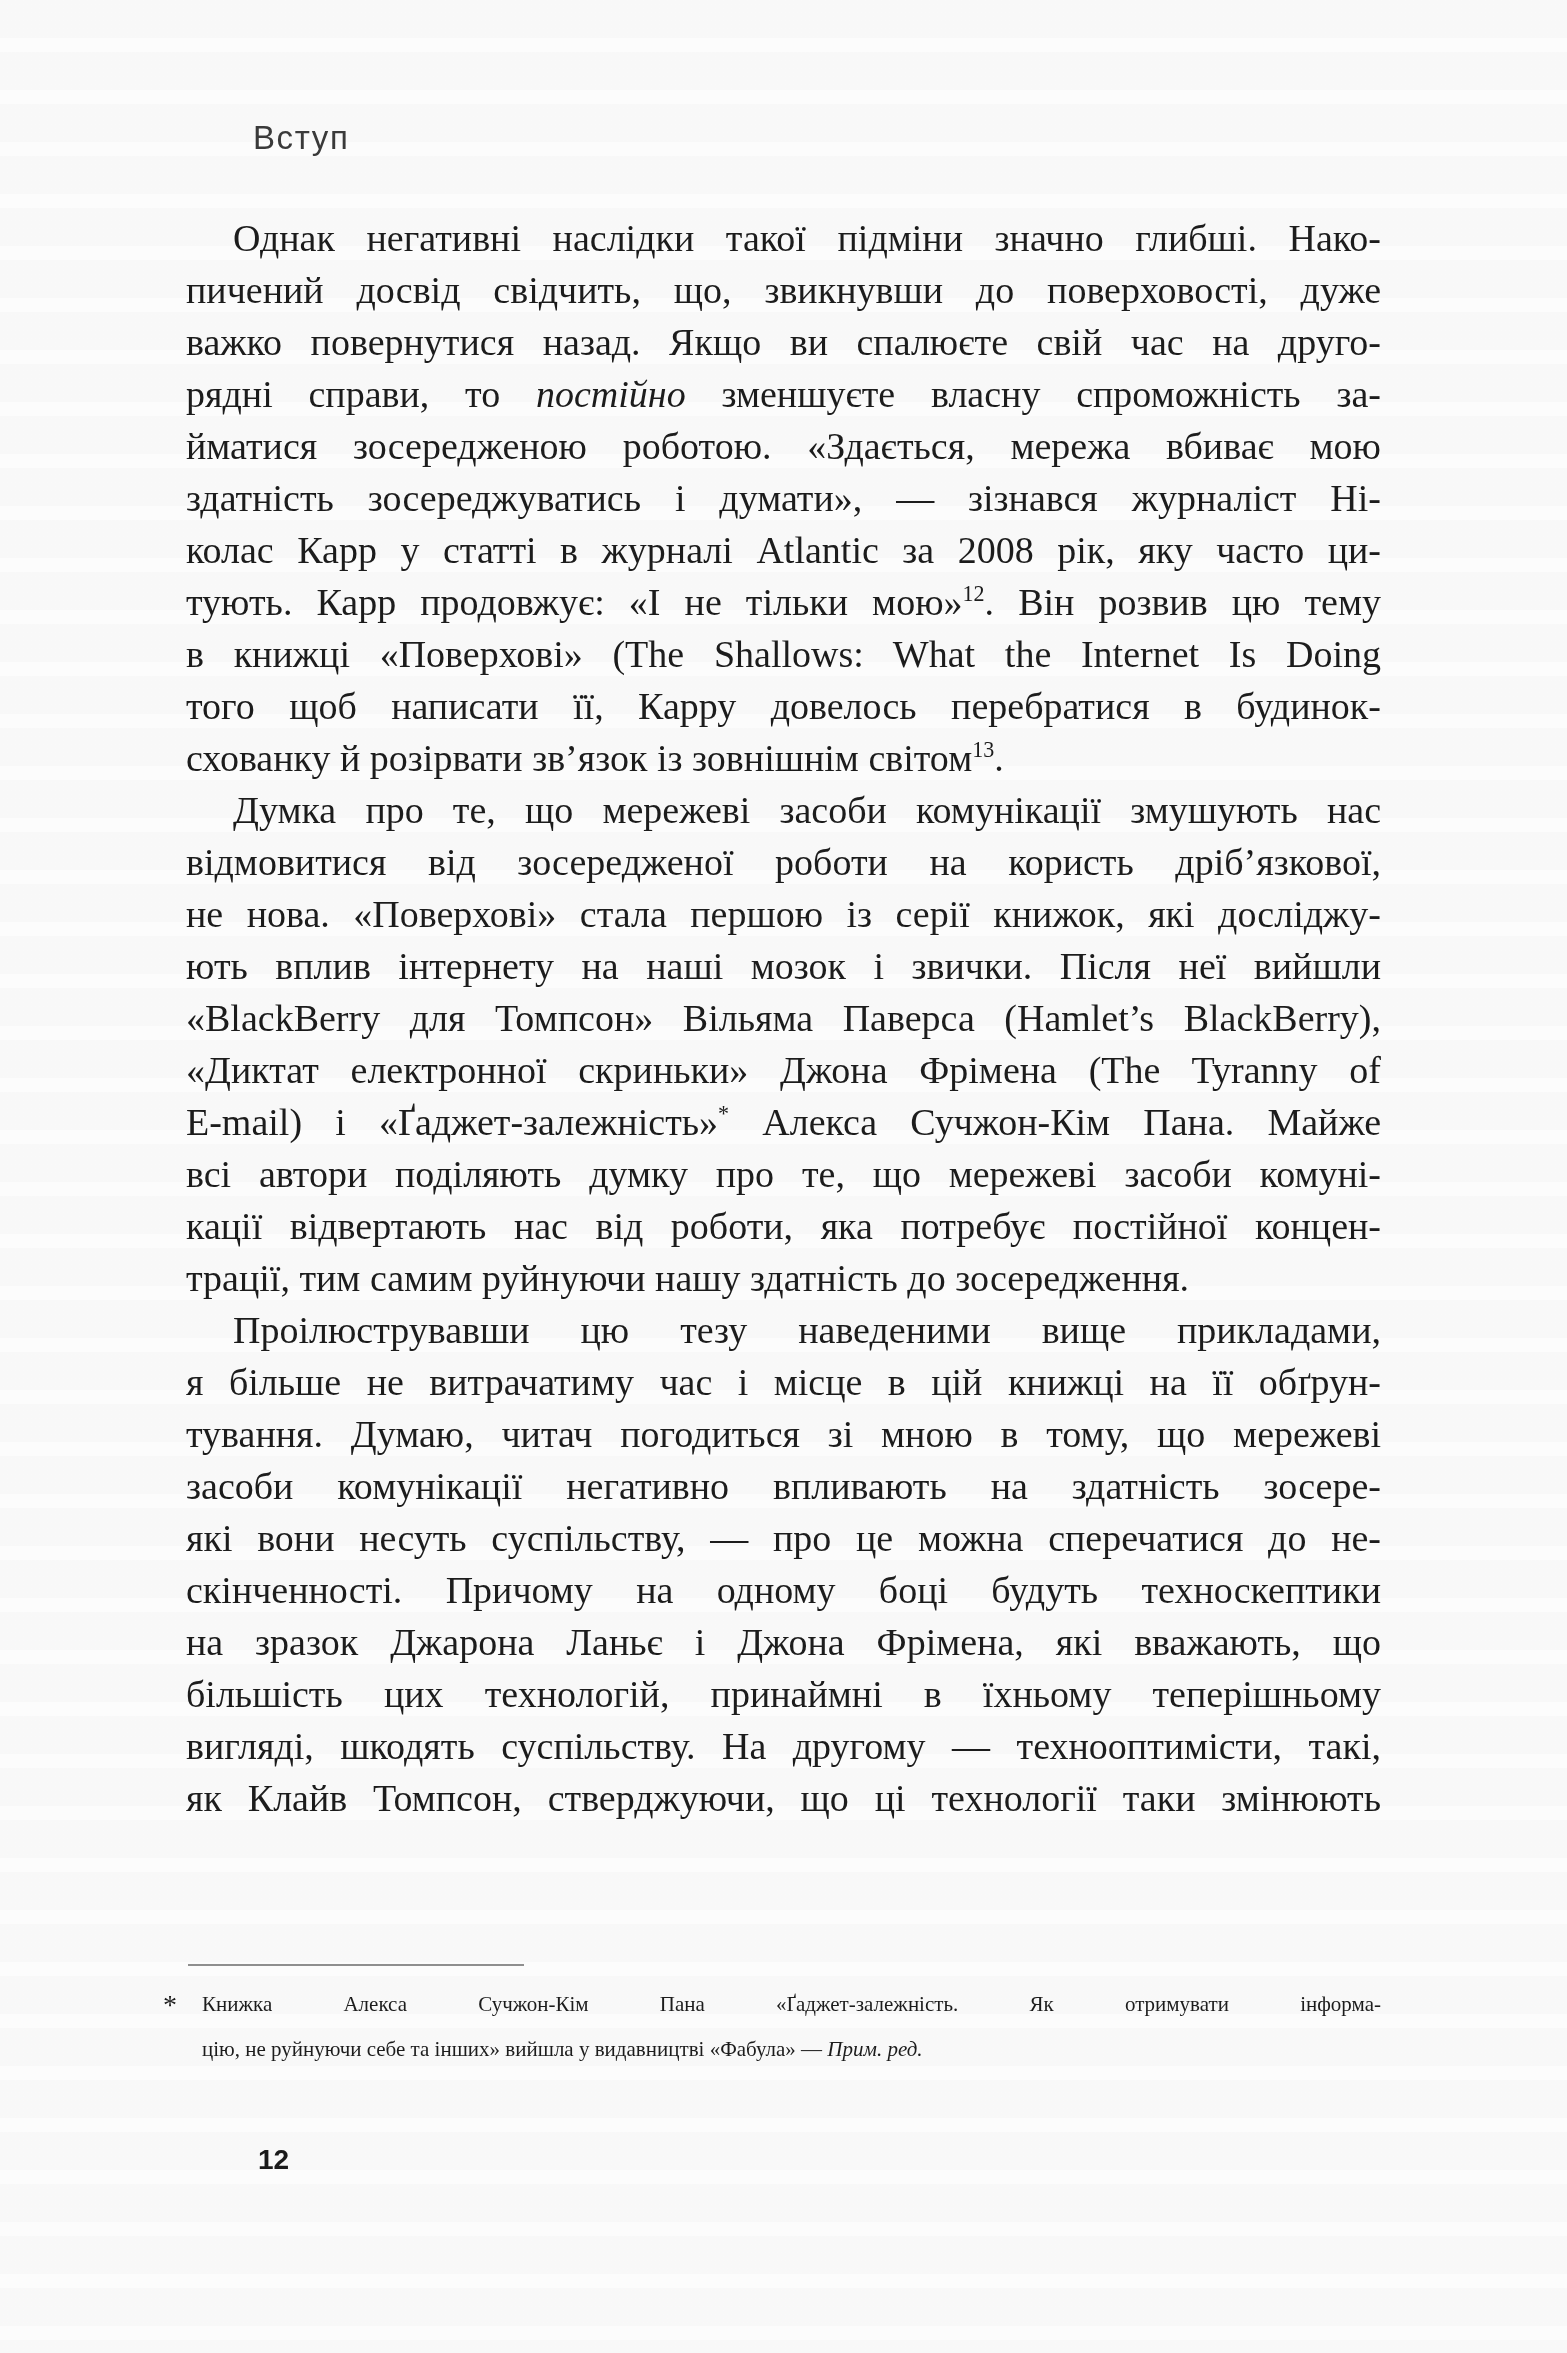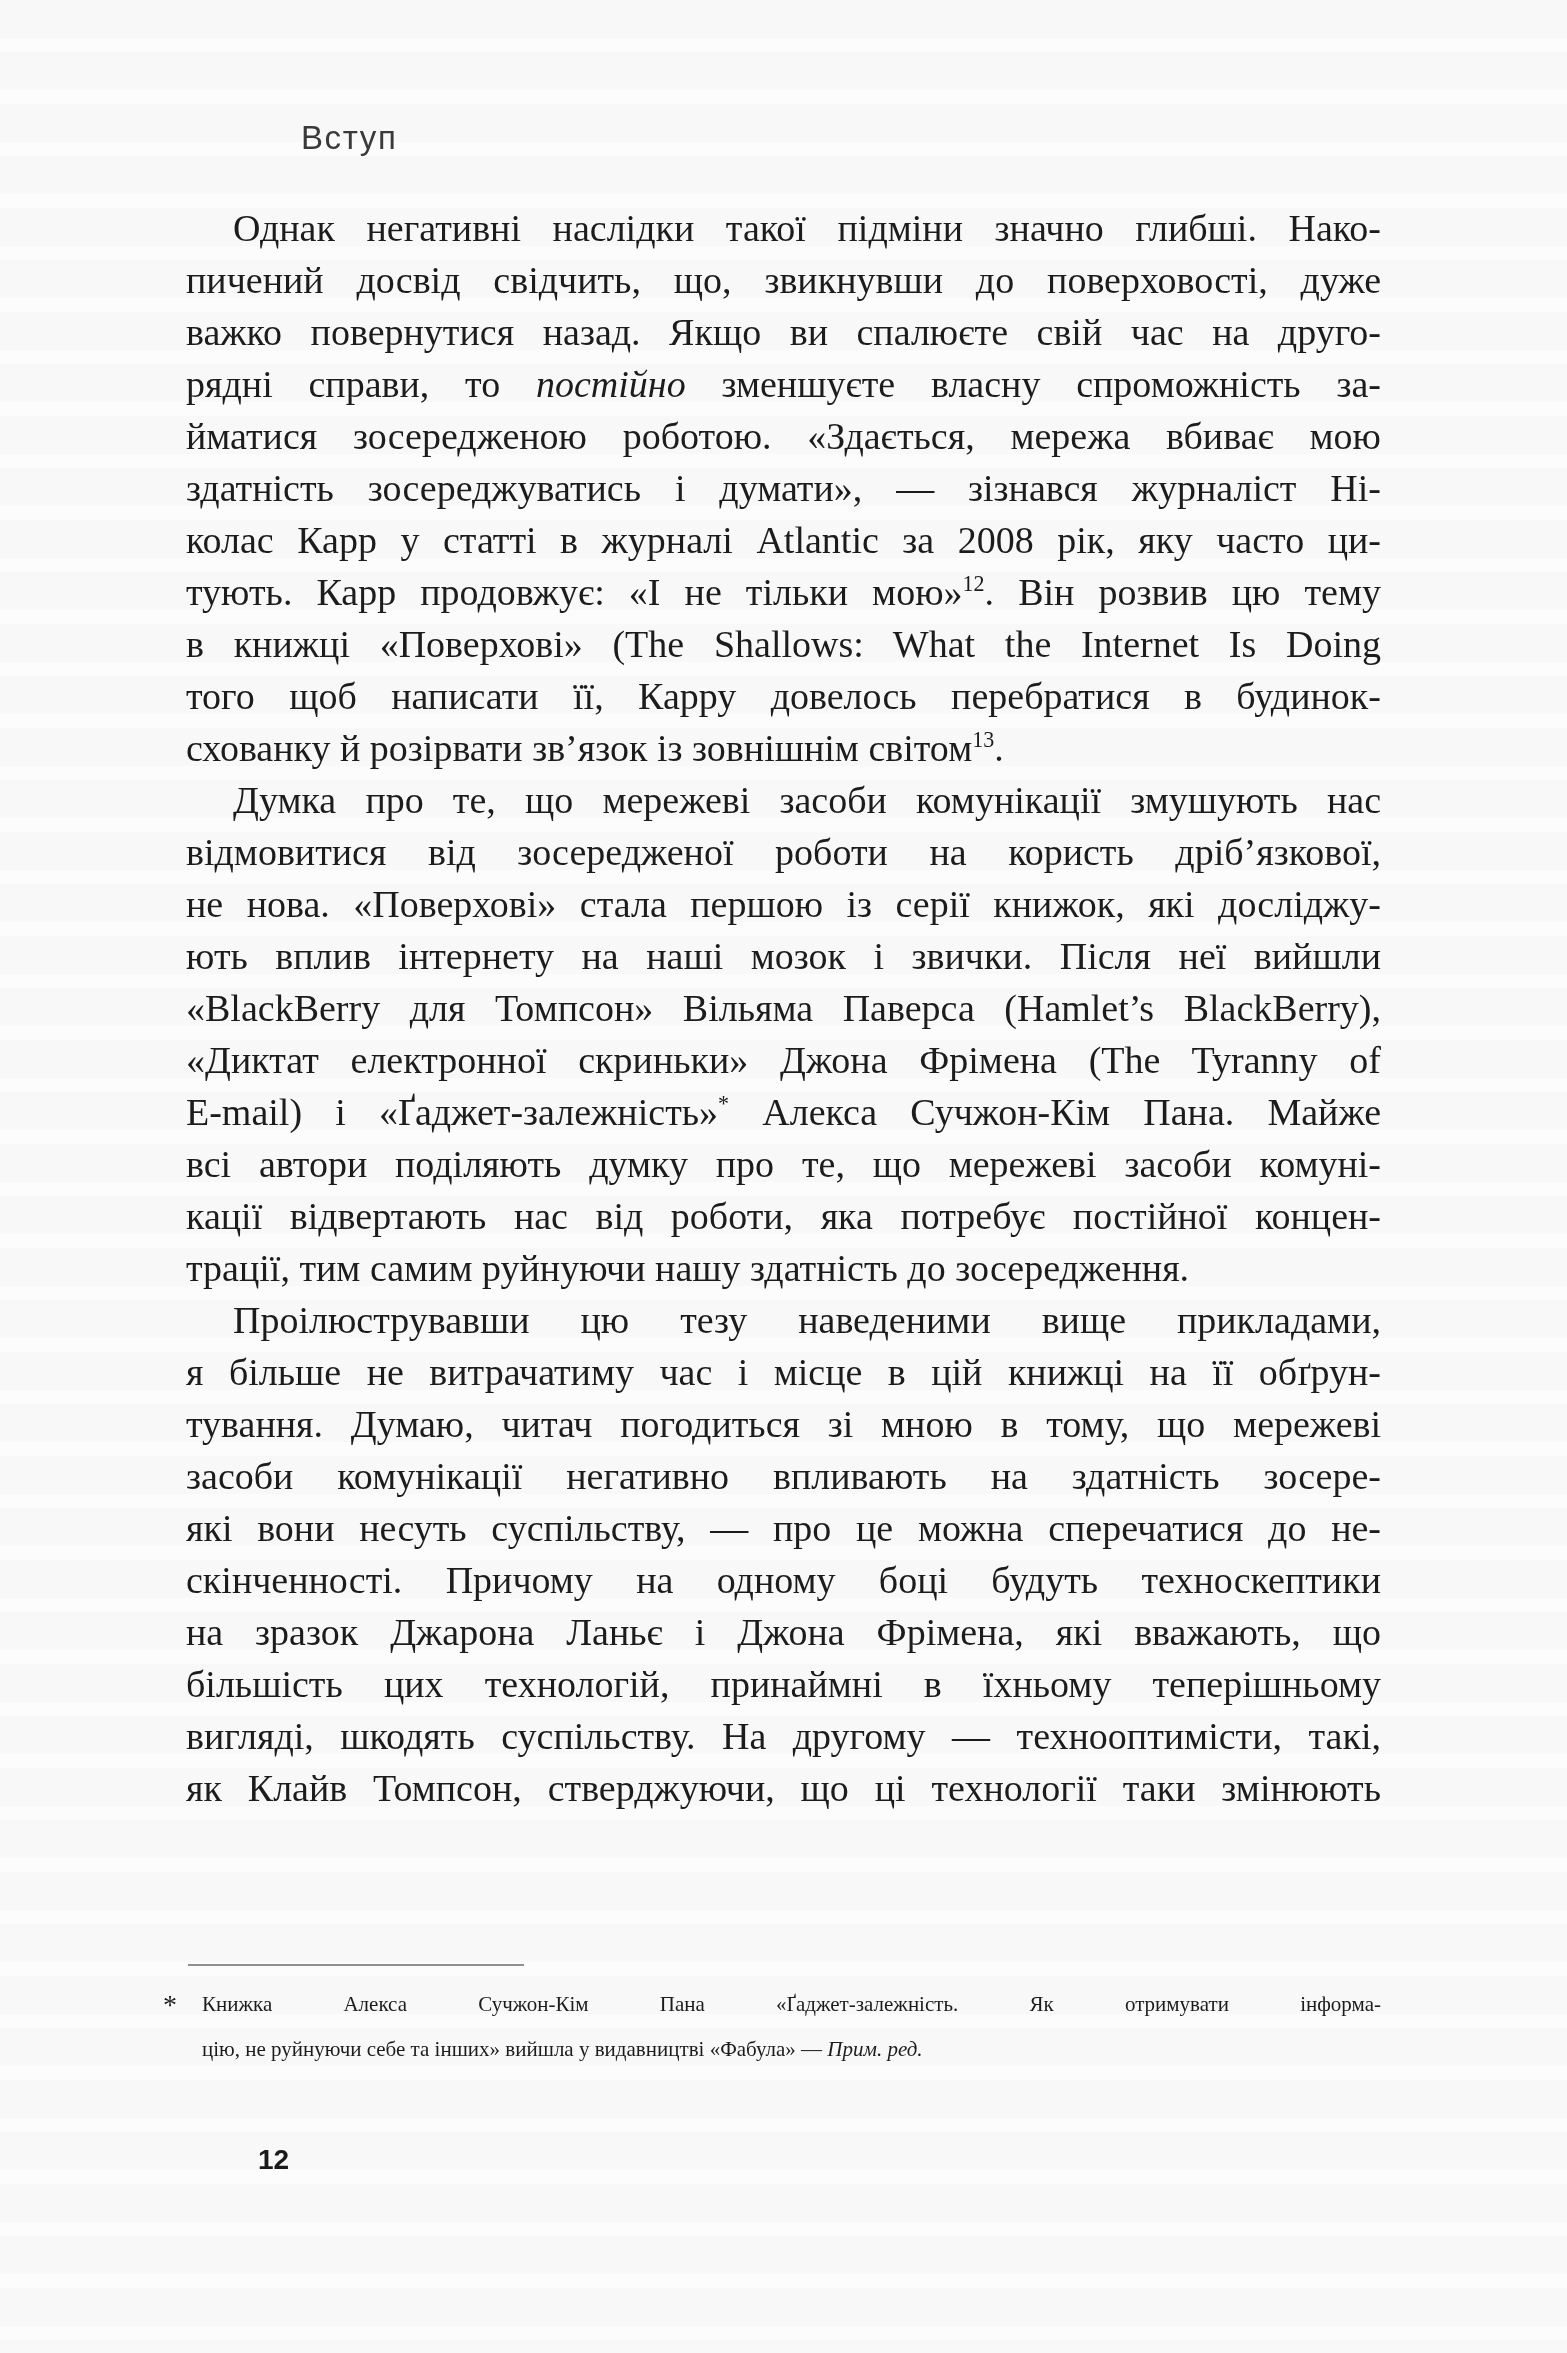--- a/index.html
+++ b/index.html
@@ -24,25 +24,24 @@
         rgba(0,0,0,0.015) 0 38px,
         rgba(0,0,0,0) 38px 52px);
   }
   .chapter-title{
     position:absolute;
     left:253px;top:121px;
     font-family:"Liberation Sans", sans-serif;
     font-size:33px;line-height:1;
     letter-spacing:1.6px;
     color:var(--header-color);
-    margin-left:48px;
   }
   .body-text{
     position:absolute;
-    left:186px;top:202px;
+    left:186px;top:212px;
     width:1195px;
     font-size:38px;
   }
   .line{
     line-height:52px;
     height:52px;
     white-space:normal;
     text-align:justify;
     text-align-last:justify;
   }

